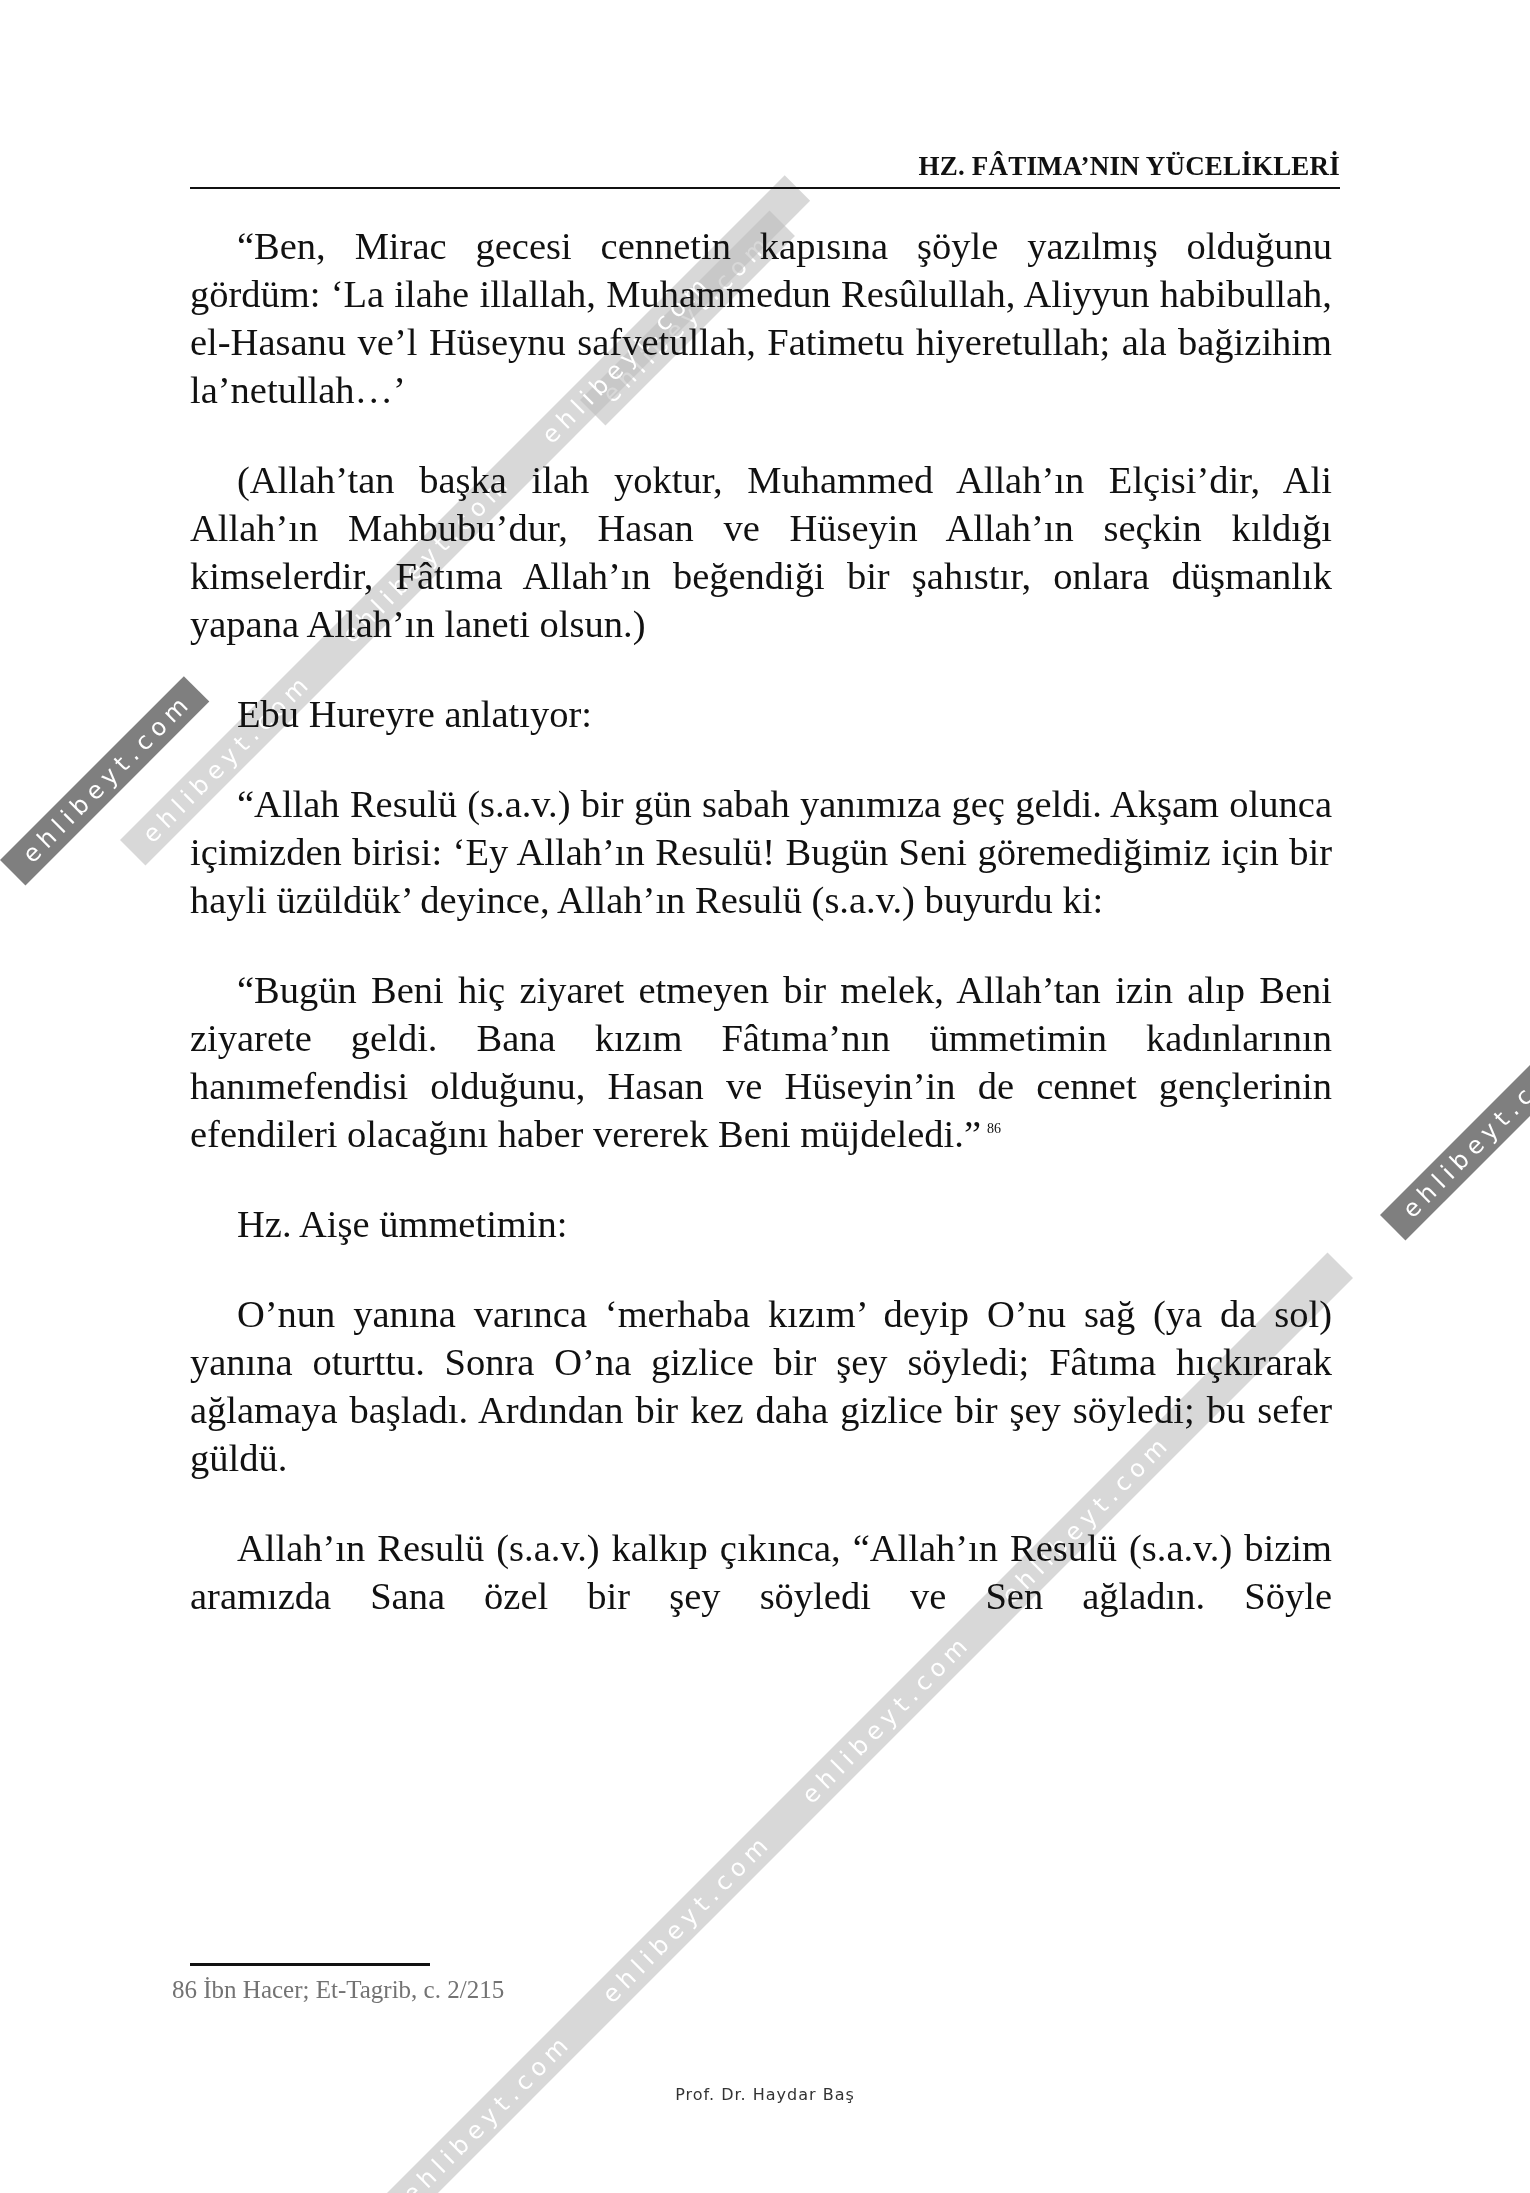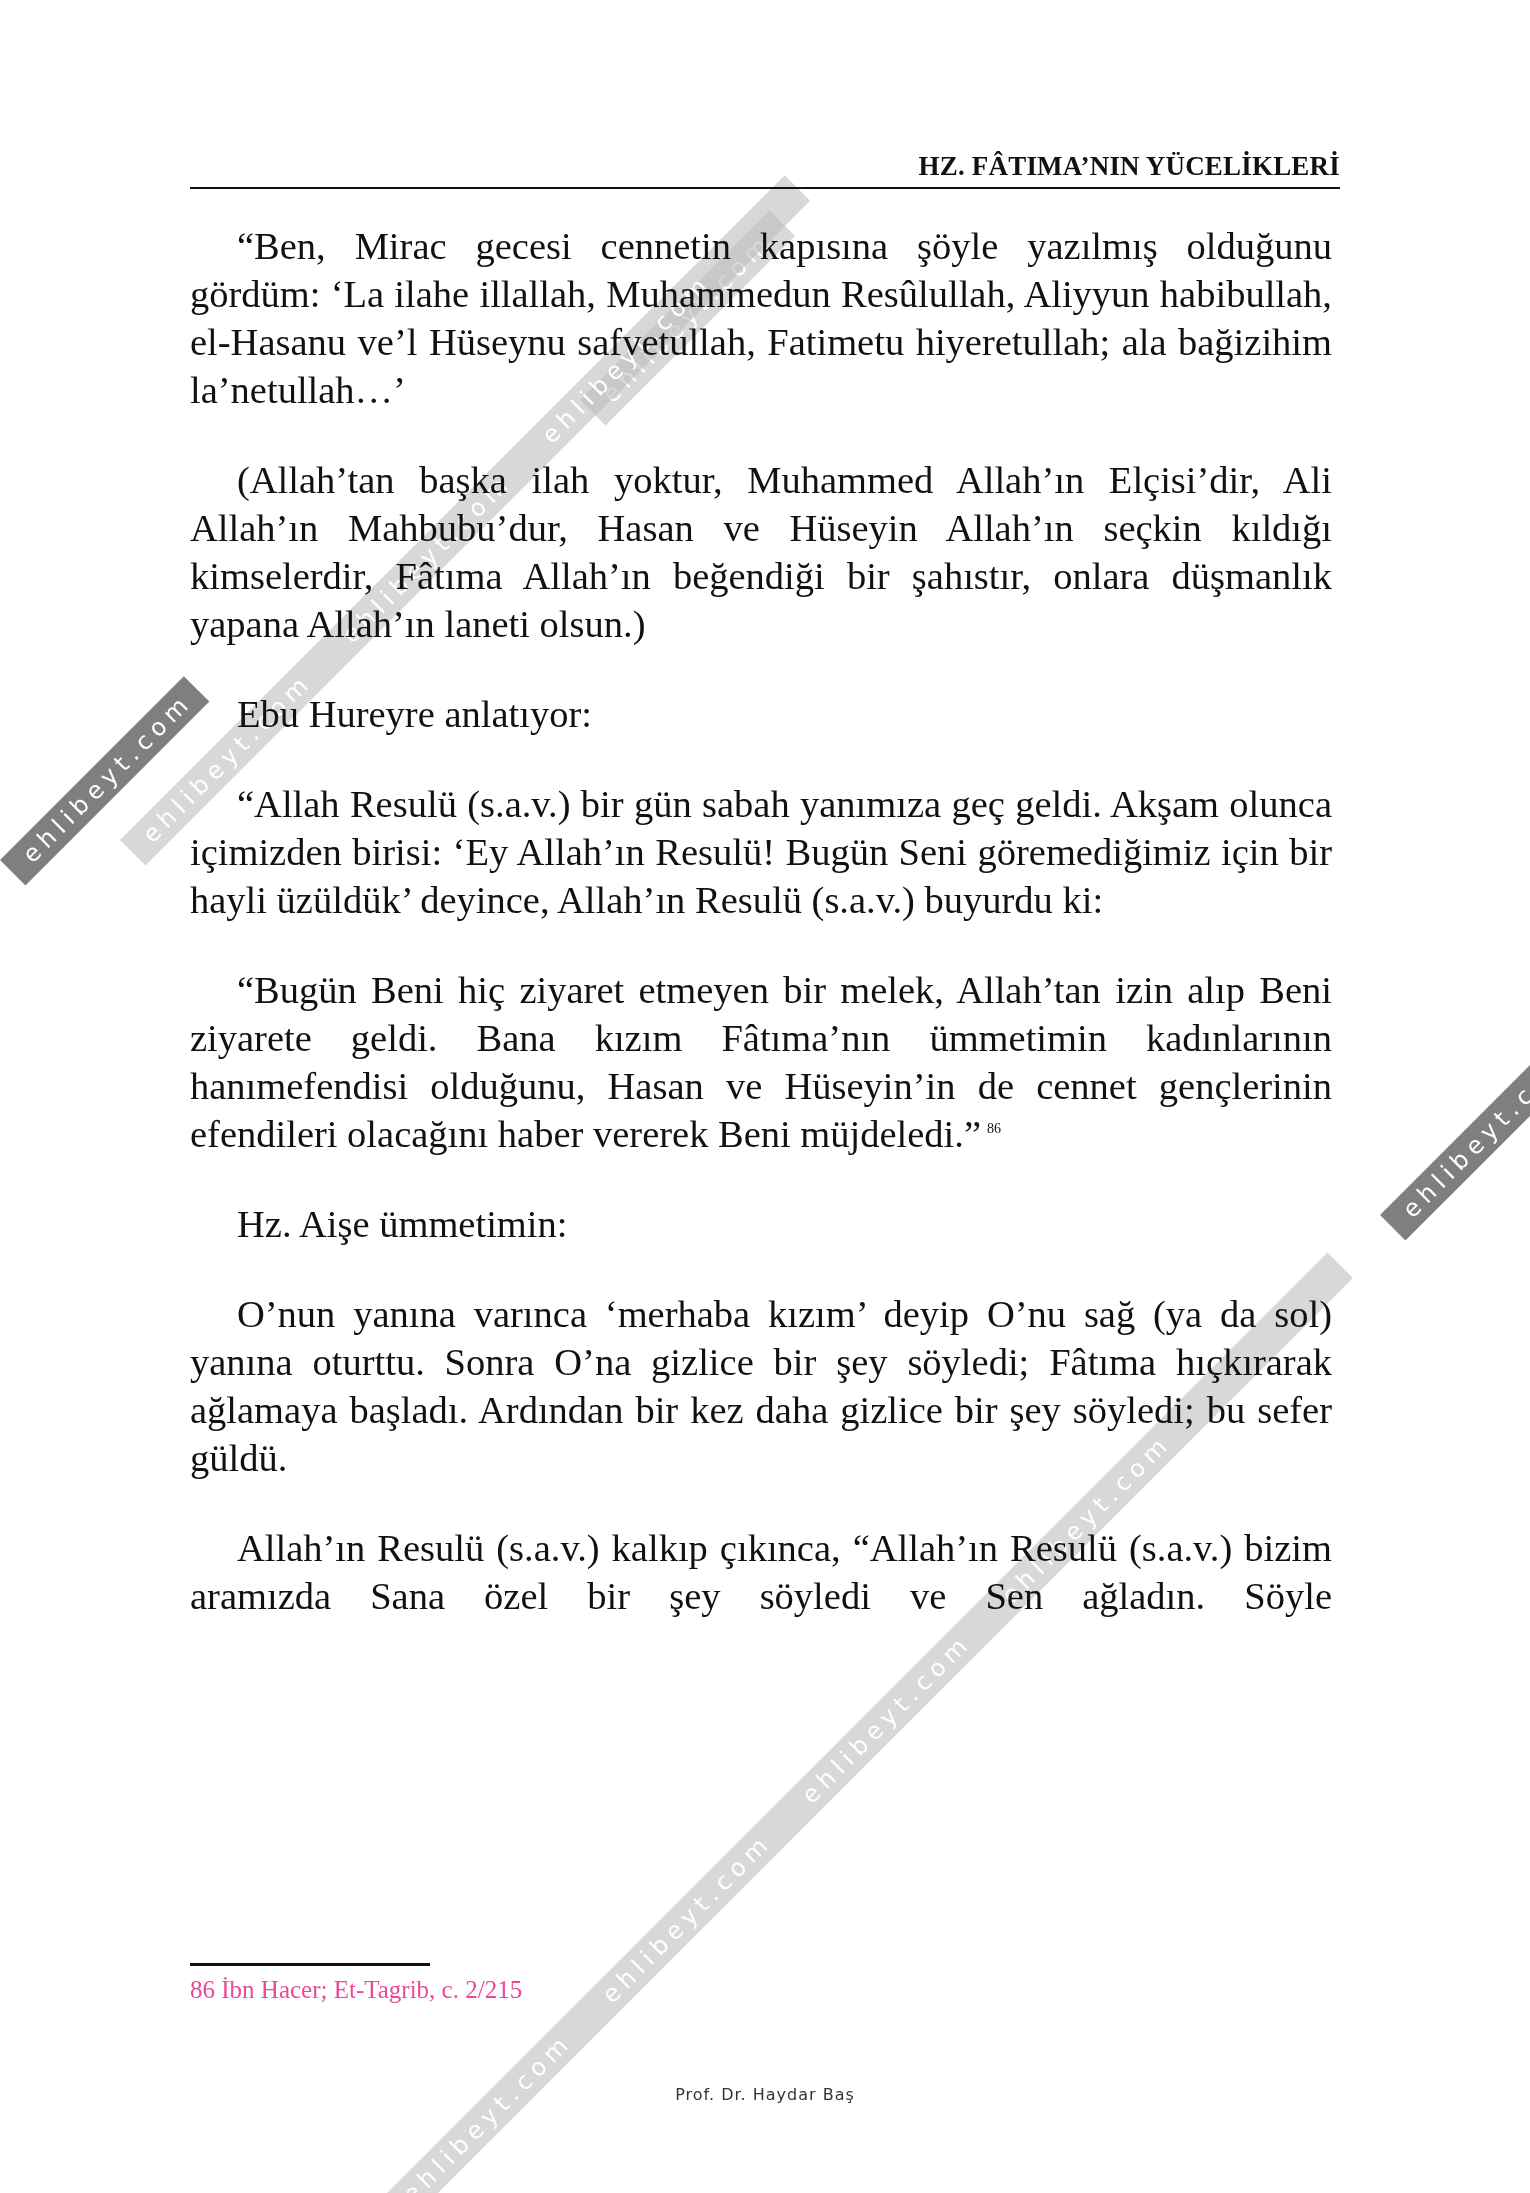--- a/index.html
+++ b/index.html
@@ -13,22 +13,22 @@
   .head-rule { position: absolute; left: 190px; width: 1150px; top: 187px; height: 2px; background: #111; }
   .body-text {
     position: absolute; left: 190px; width: 1150px; top: 222px;
     font-family: "Liberation Serif", serif; font-size: 38.5px; line-height: 48px; color: #111;
   }
   .body-text p { margin: 0 8px 42px 0; text-indent: 47px; text-align: justify; }
   .body-text p.last { text-align-last: justify; }
   sup.fn { font-size: 14px; vertical-align: 14px; line-height: 0; margin-left: 6px; }
   .fn-rule { position: absolute; left: 190px; top: 1963px; width: 240px; height: 3px; background: #111; }
   .footnote {
-    position: absolute; left: 190px; top: 1975px;
-    font-family: "Liberation Serif", serif; font-size: 25px; line-height: 30px; color: #ec4899;
+    position: absolute; left: 172px; top: 1975px;
+    font-family: "Liberation Serif", serif; font-size: 25px; line-height: 30px; color: #737373;
   }
   .page-footer {
     position: absolute; left: 0; width: 1530px; top: 2085px; text-align: center;
     font-family: "DejaVu Sans", sans-serif; font-size: 16px; letter-spacing: 1px; color: #333;
   }
   .wm {
     position: absolute; height: 36px; line-height: 36px; color: #fff;
     font-family: "DejaVu Sans", sans-serif; font-size: 24px; letter-spacing: 6px;
     transform-origin: 0 0; transform: rotate(-45deg); white-space: nowrap; padding: 0 20px;
   }

